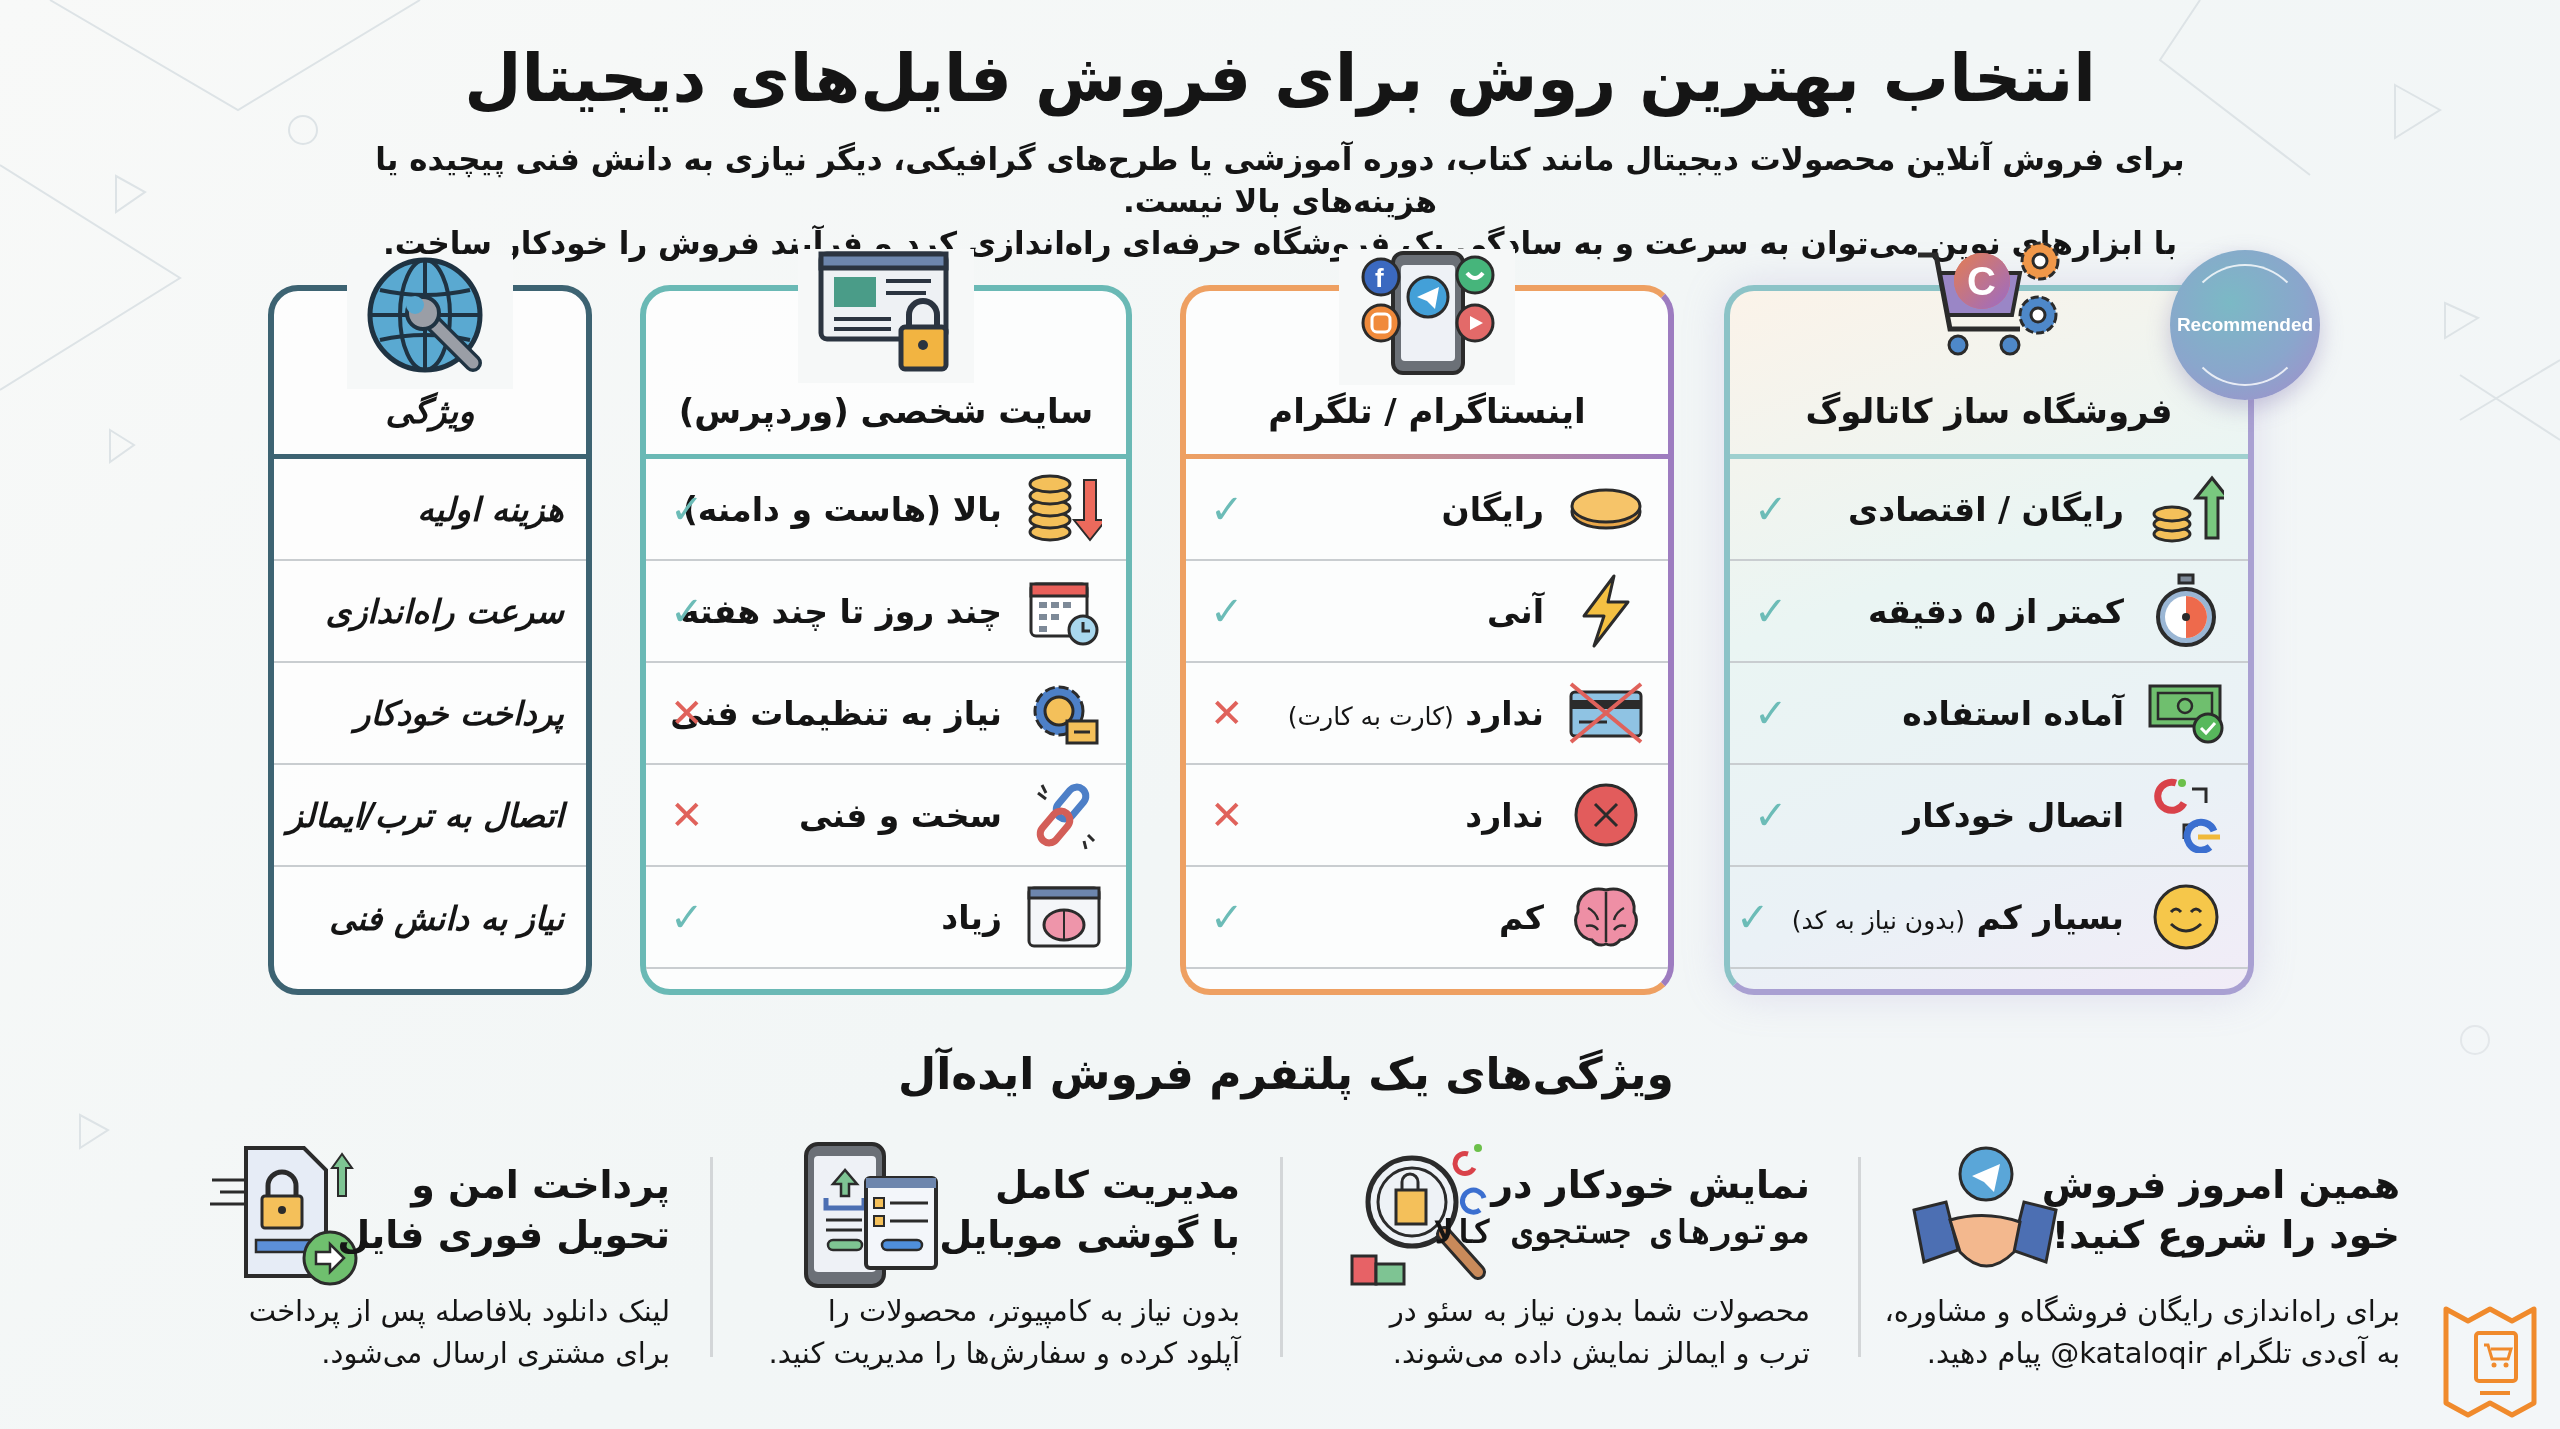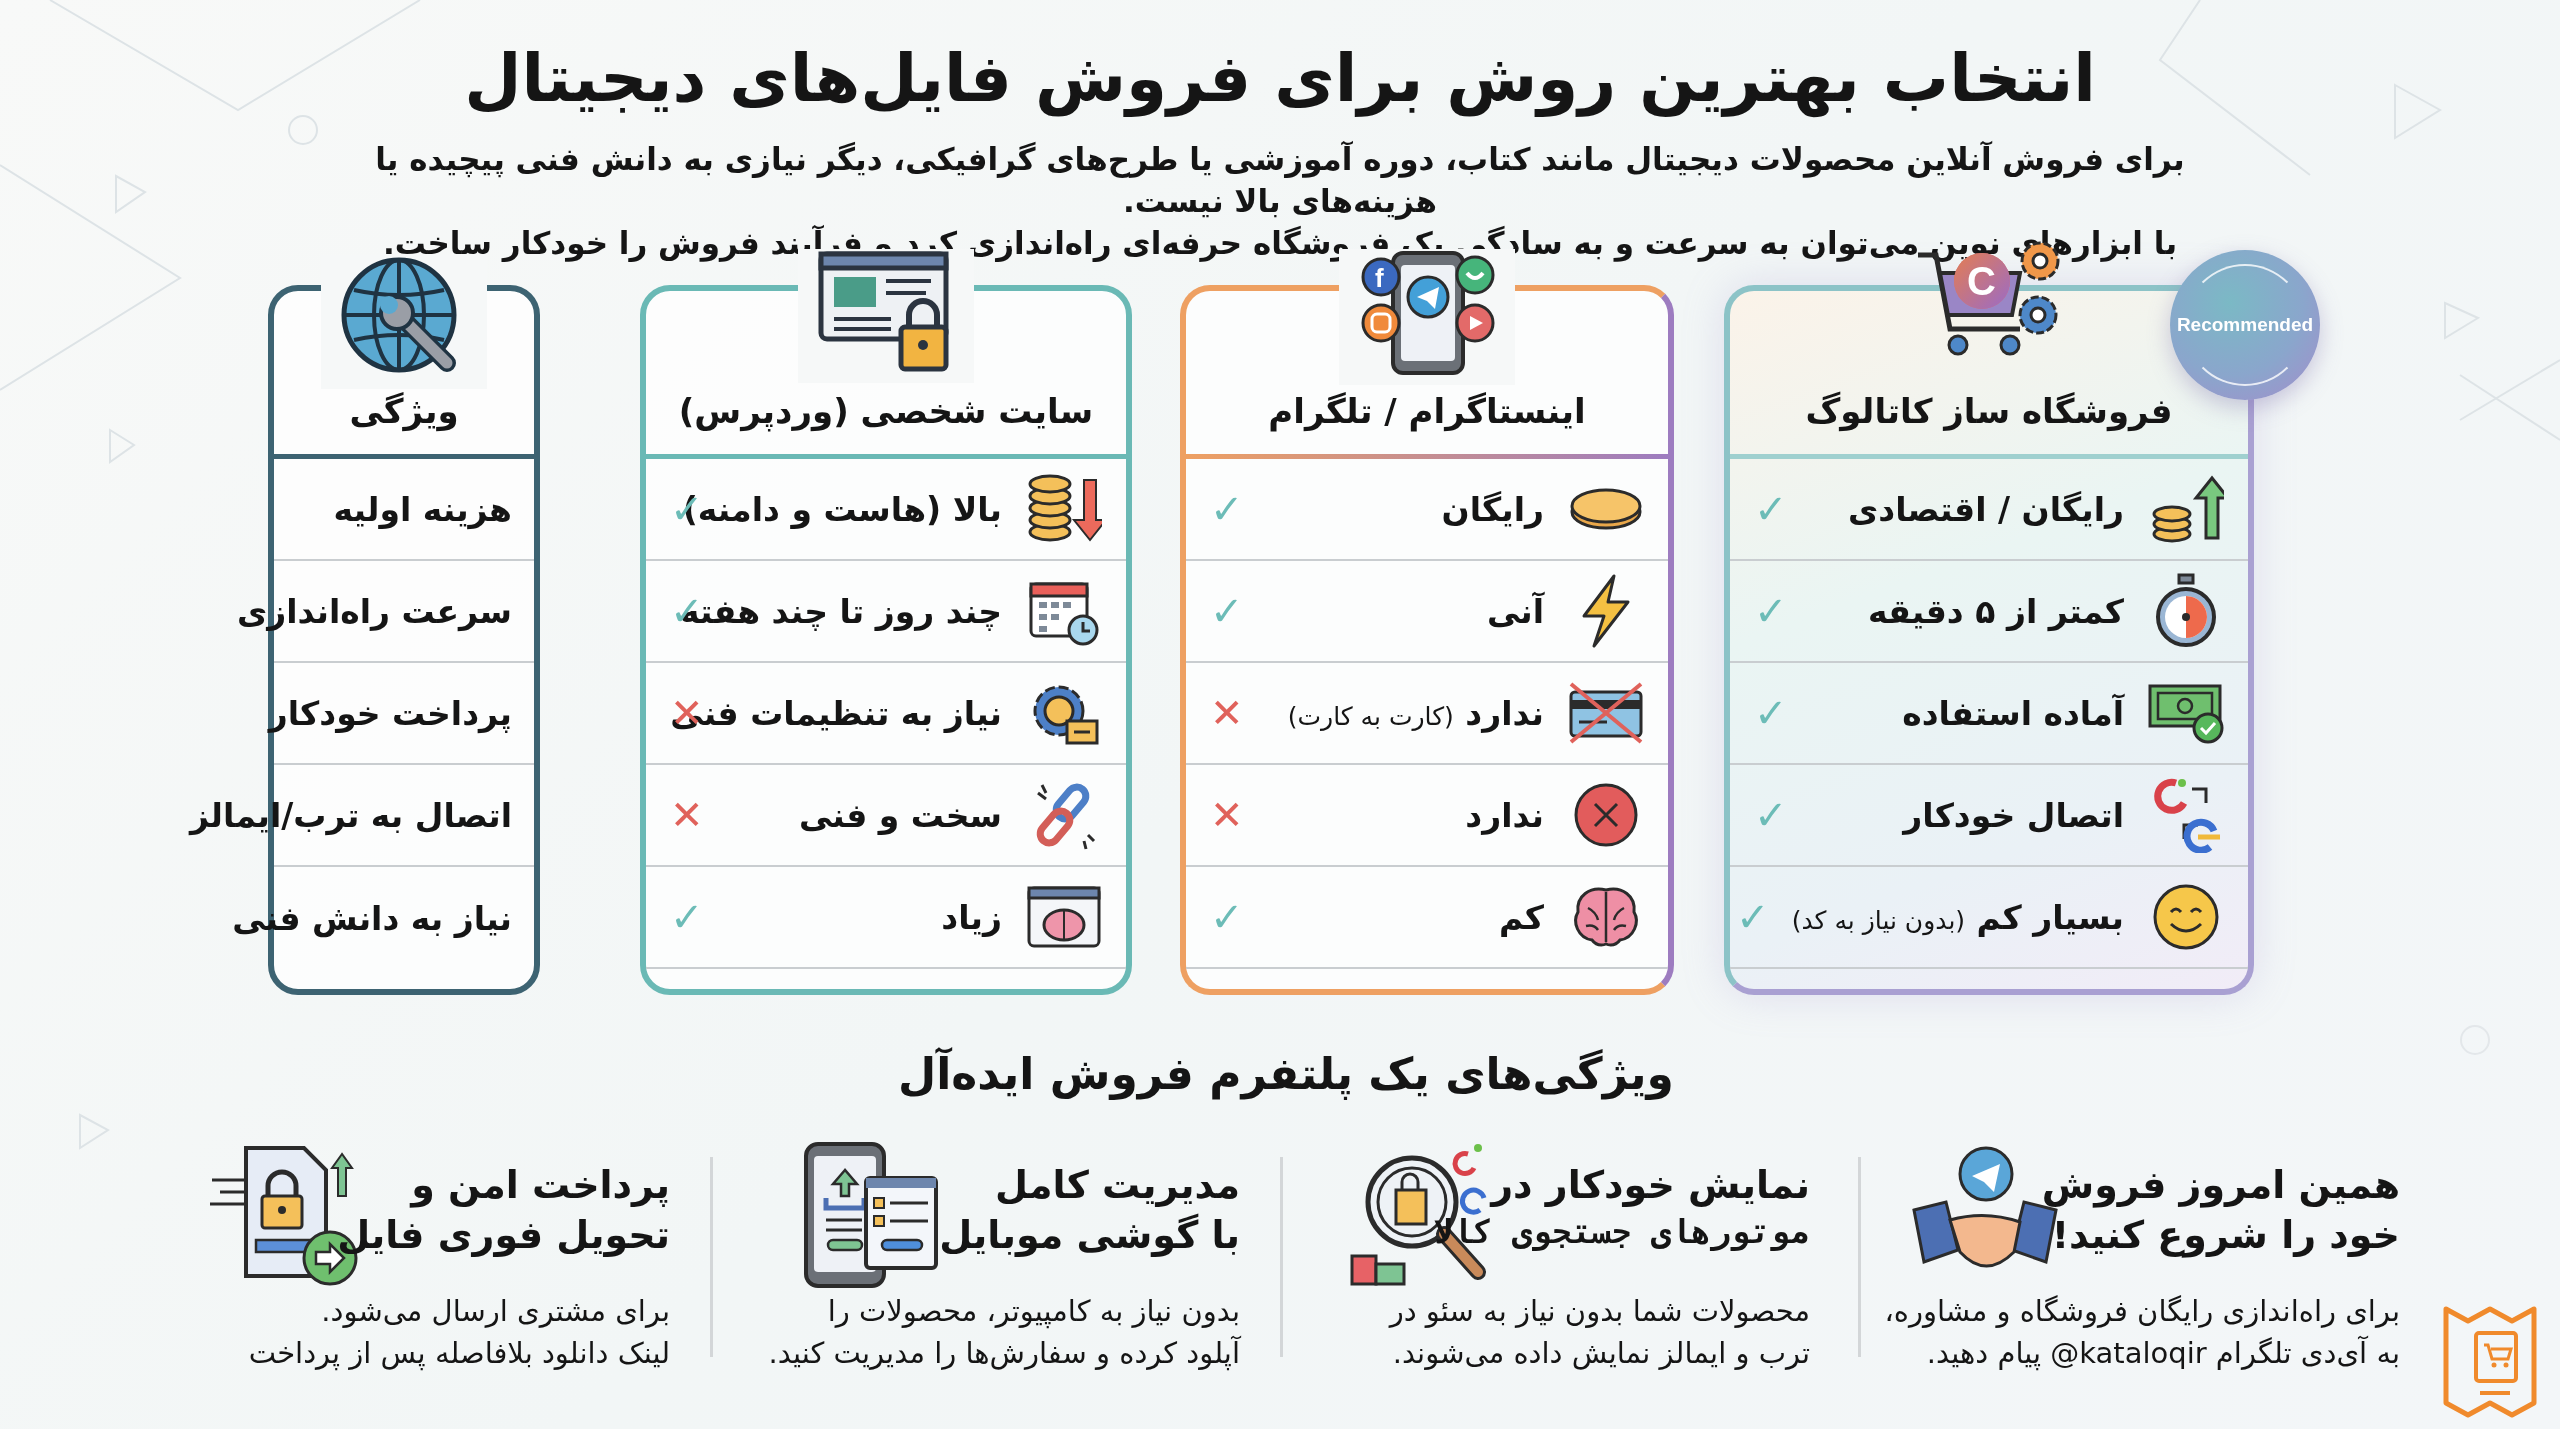--- a/index.html
+++ b/index.html
@@ -88,21 +88,21 @@
     <circle cx="2475" cy="1040" r="14" stroke="#e3e7ea"></circle>
   </g>
 </svg>
 
 <div class="title">انتخاب بهترین روش برای فروش فایل‌های دیجیتال</div>
 <div class="subtitle">
   <div>برای فروش آنلاین محصولات دیجیتال مانند کتاب، دوره آموزشی یا طرح‌های گرافیکی، دیگر نیازی به دانش فنی پیچیده یا هزینه‌های بالا نیست.</div>
   <div>با ابزارهای نوین می‌توان به سرعت و به سادگی یک فروشگاه حرفه‌ای راه‌اندازی کرد و فرآیند فروش را خودکار ساخت.</div>
 </div>
 
-<div class="col feat-col" style="left:268px;width:272px;border-color:#3d6372;">
+<div class="col feat-col" style="left:268px;width:324px;border-color:#3d6372;font-style:italic;">
   <div class="icon-slot" style="top:-36px;">
     <svg width="130" height="130" viewBox="0 0 130 130">
       <circle cx="60" cy="60" r="55" fill="#5aa9d1" stroke="#1f3342" stroke-width="5"></circle>
       <ellipse cx="60" cy="60" rx="25" ry="55" fill="none" stroke="#1f3342" stroke-width="4"></ellipse>
       <line x1="60" y1="5" x2="60" y2="115" stroke="#1f3342" stroke-width="4"></line>
       <line x1="5" y1="60" x2="115" y2="60" stroke="#1f3342" stroke-width="4"></line>
       <path d="M15 35 Q60 45 105 35 M15 85 Q60 75 105 85" fill="none" stroke="#1f3342" stroke-width="4"></path>
       <path d="M60 60 L108 108" stroke="#1f3342" stroke-width="18" stroke-linecap="round"></path>
       <path d="M60 60 L108 108" stroke="#9a9ea6" stroke-width="11" stroke-linecap="round"></path>
       <circle cx="58" cy="58" r="16" fill="#9a9ea6" stroke="#1f3342" stroke-width="4"></circle>
@@ -496,22 +496,22 @@
       <path d="M136 14 l-10 14 h6 v28 h8 v-28 h6z" fill="#7ec493" stroke="#2b2b2b" stroke-width="2"></path>
       <circle cx="124" cy="118" r="26" fill="#6fbf6e" stroke="#2b2b2b" stroke-width="3"></circle>
       <path d="M110 112 h14 v-8 l14 14 -14 14 v-8 h-14z" fill="#fff" stroke="#2b2b2b" stroke-width="2.5"></path>
     </svg>
   </div>
   <div class="fb-title" style="right:0;">
     <div>پرداخت امن و</div>
     <div>تحویل فوری فایل</div>
   </div>
   <div class="fb-desc" style="right:0;">
+    <div>لینک دانلود بلافاصله پس از پرداخت</div>
     <div>برای مشتری ارسال می‌شود.</div>
-    <div>لینک دانلود بلافاصله پس از پرداخت</div>
   </div>
 </div>
 
 <div class="abs" style="left:2440px;top:1303px;width:100px;height:116px;">
   <svg width="100" height="116" viewBox="0 0 100 116">
     <path d="M6 6 L28 18 L50 6 L72 18 L94 6 V100 L72 112 L50 100 L28 112 L6 100 Z" fill="none" stroke="#f08a2c" stroke-width="5" stroke-linejoin="round"></path>
     <rect x="36" y="30" width="40" height="48" rx="3" fill="none" stroke="#f08a2c" stroke-width="4"></rect>
     <path d="M44 42 h4 l4 14 h16 l3 -10 h-20" fill="none" stroke="#f08a2c" stroke-width="3"></path>
     <circle cx="54" cy="62" r="2.5" fill="#f08a2c"></circle>
       <circle cx="66" cy="62" r="2.5" fill="#f08a2c"></circle>

